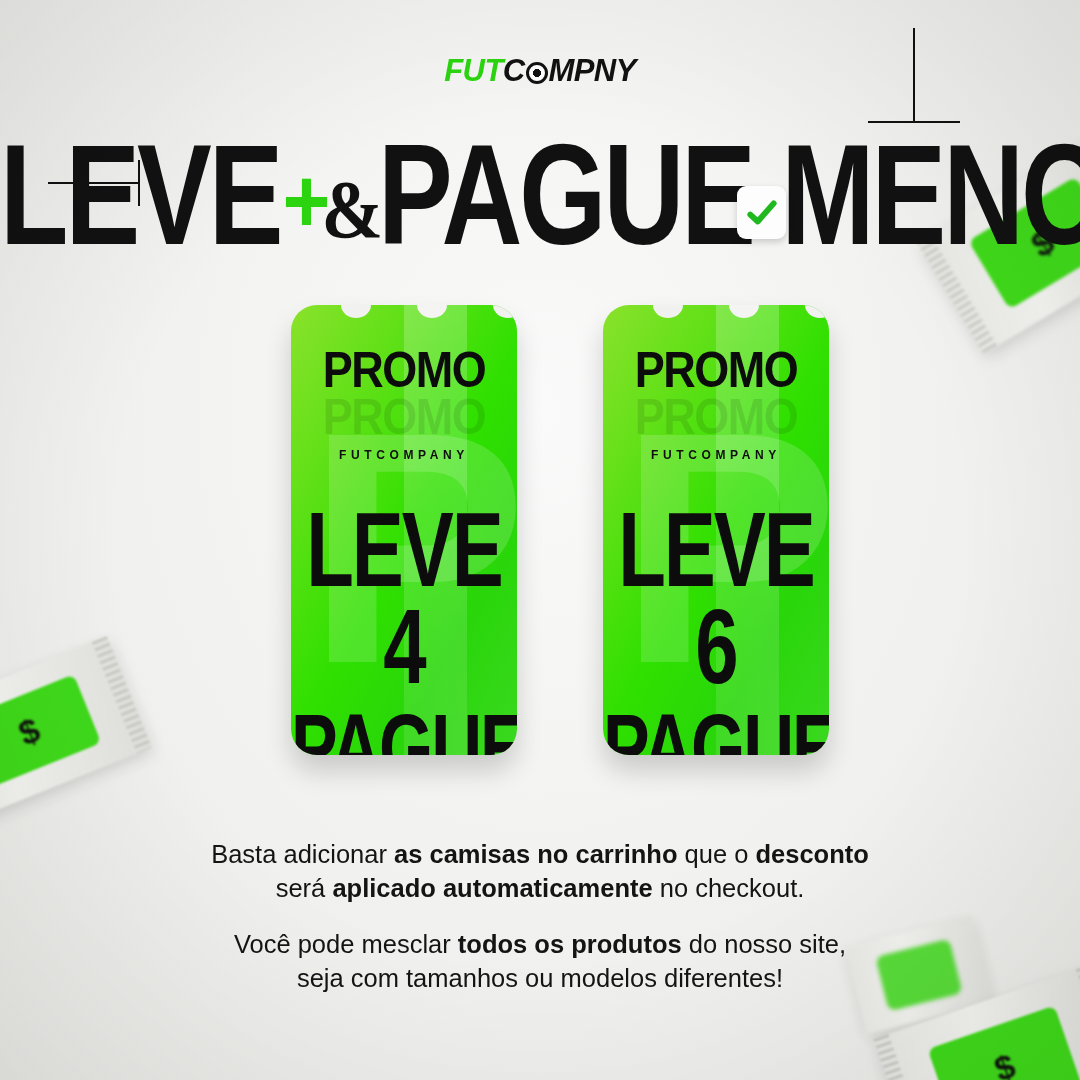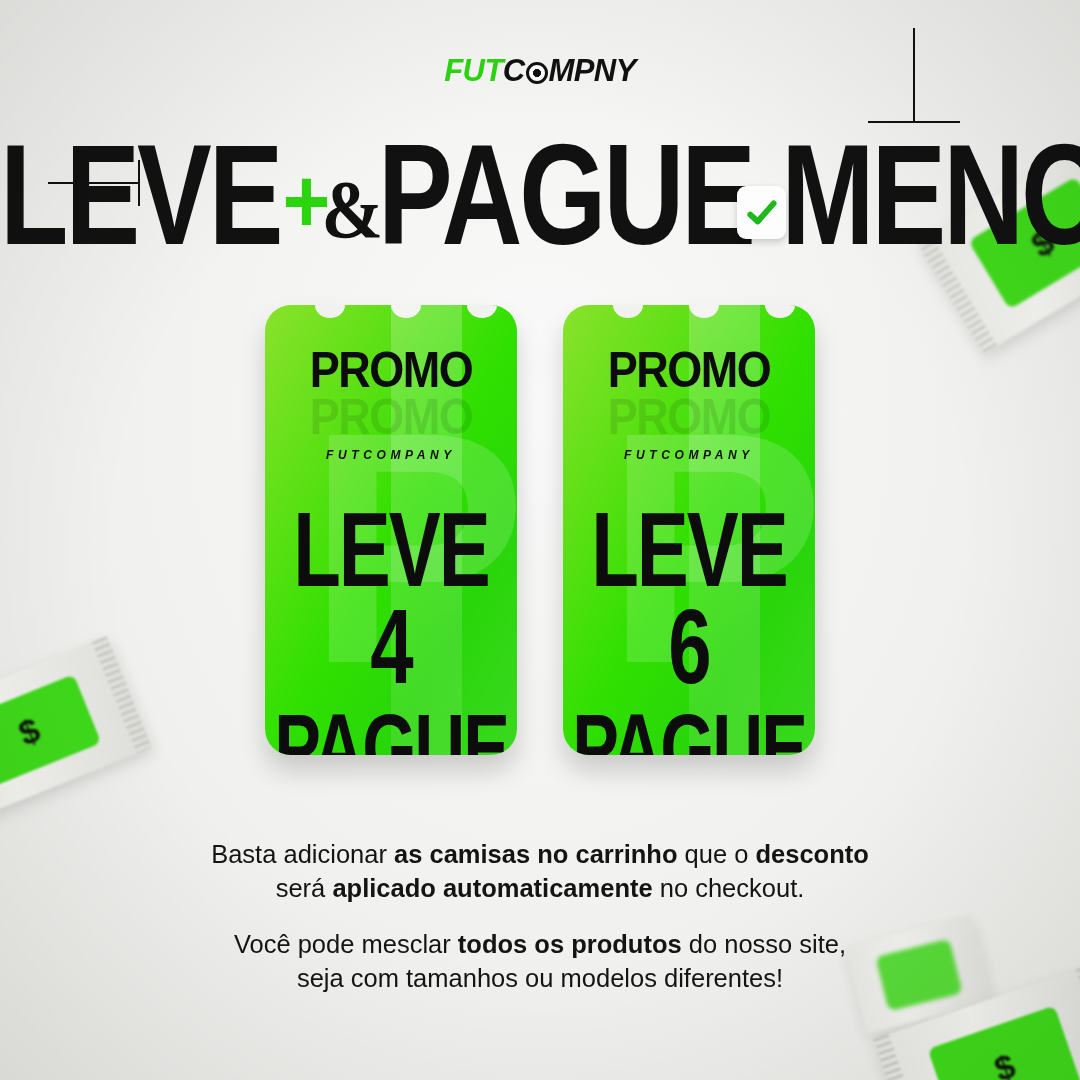--- a/index.html
+++ b/index.html
@@ -137,27 +137,28 @@
     top: 305px;
     left: 0;
     width: 100%;
     display: flex;
     justify-content: center;
     gap: 46px;
   }
 
   .card {
     position: relative;
-    width: 252px;
+    width: 226px;
     height: 450px;
     border-radius: 26px;
     background: linear-gradient(120deg, #8ae22b 0%, #5ee016 26%, #2fe000 52%, #29d60a 74%, #3bd820 100%);
     box-shadow: 0 16px 26px rgba(0,0,0,0.17);
     overflow: hidden;
     flex: 0 0 auto;
+    margin-left: 40px;
   }
   
   .card::after {
     content: "";
     position: absolute;
     top: 0; bottom: 0;
     left: 50%;
     width: 28%;
     background: linear-gradient(180deg, rgba(255,255,255,0.22), rgba(255,255,255,0.10));
     mix-blend-mode: screen;
@@ -216,21 +217,20 @@
     margin-top: 2px;
     color: rgba(0,0,0,0.10);
     transform: scaleY(1.12);
   }
   .promo-sub {
     margin-top: 9px;
     font-size: 12px;
     font-weight: 700;
     letter-spacing: 4.6px;
     color: #0f0f0f;
-    font-style: italic;
   }
 
   .leve {
     margin-top: 40px;
     font-family: "Liberation Sans", sans-serif;
     font-weight: 900;
     font-size: 78px;
     line-height: 0.92;
     letter-spacing: -2px;
     transform: scaleY(1.35);

